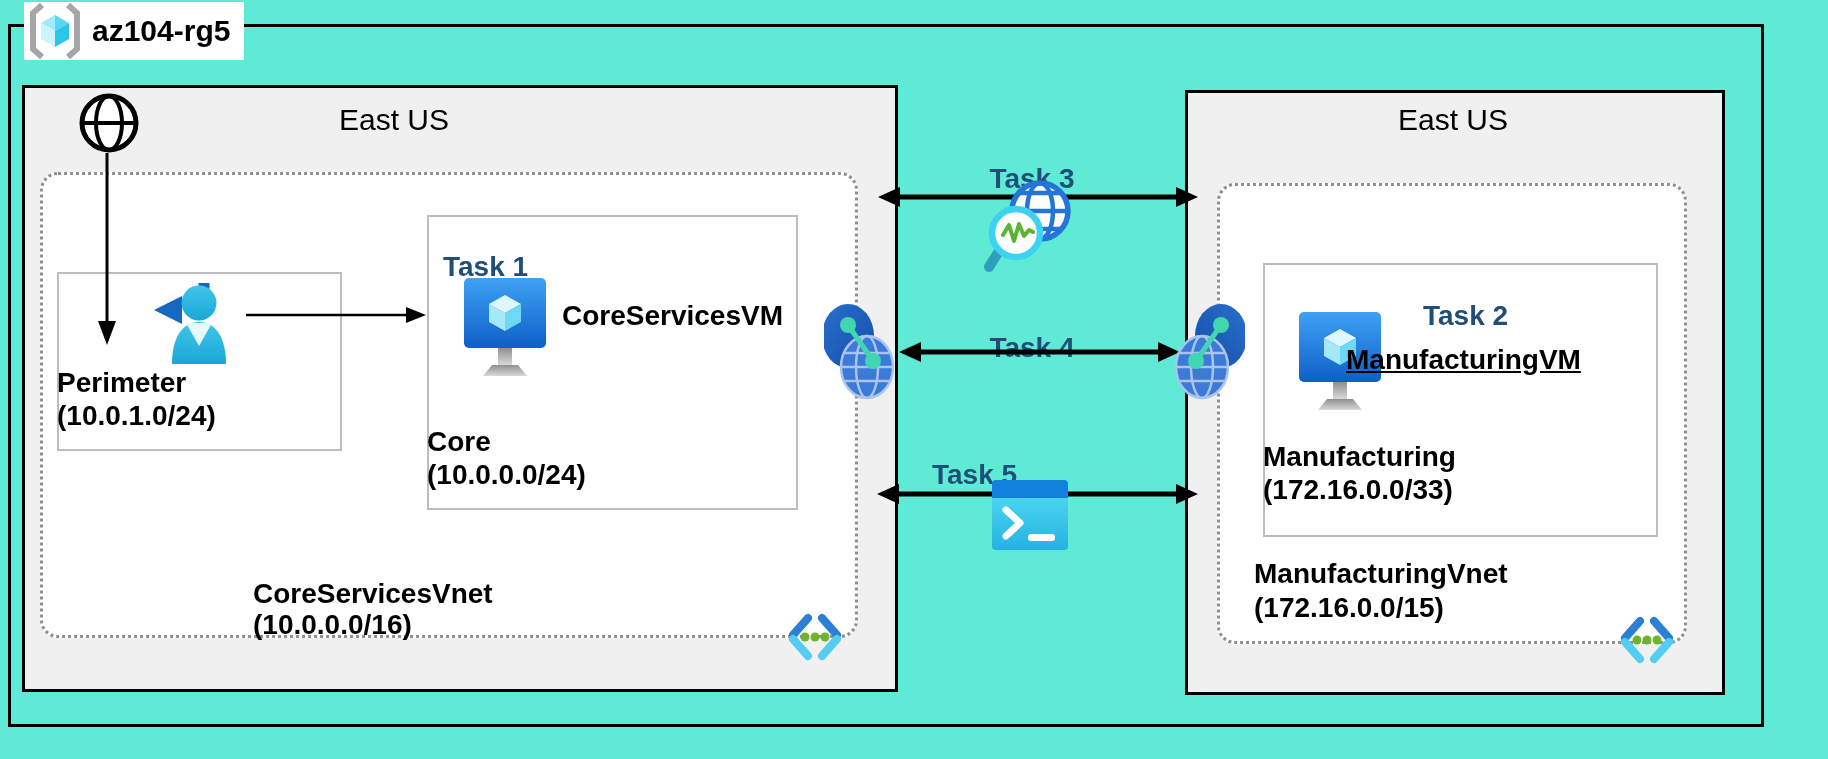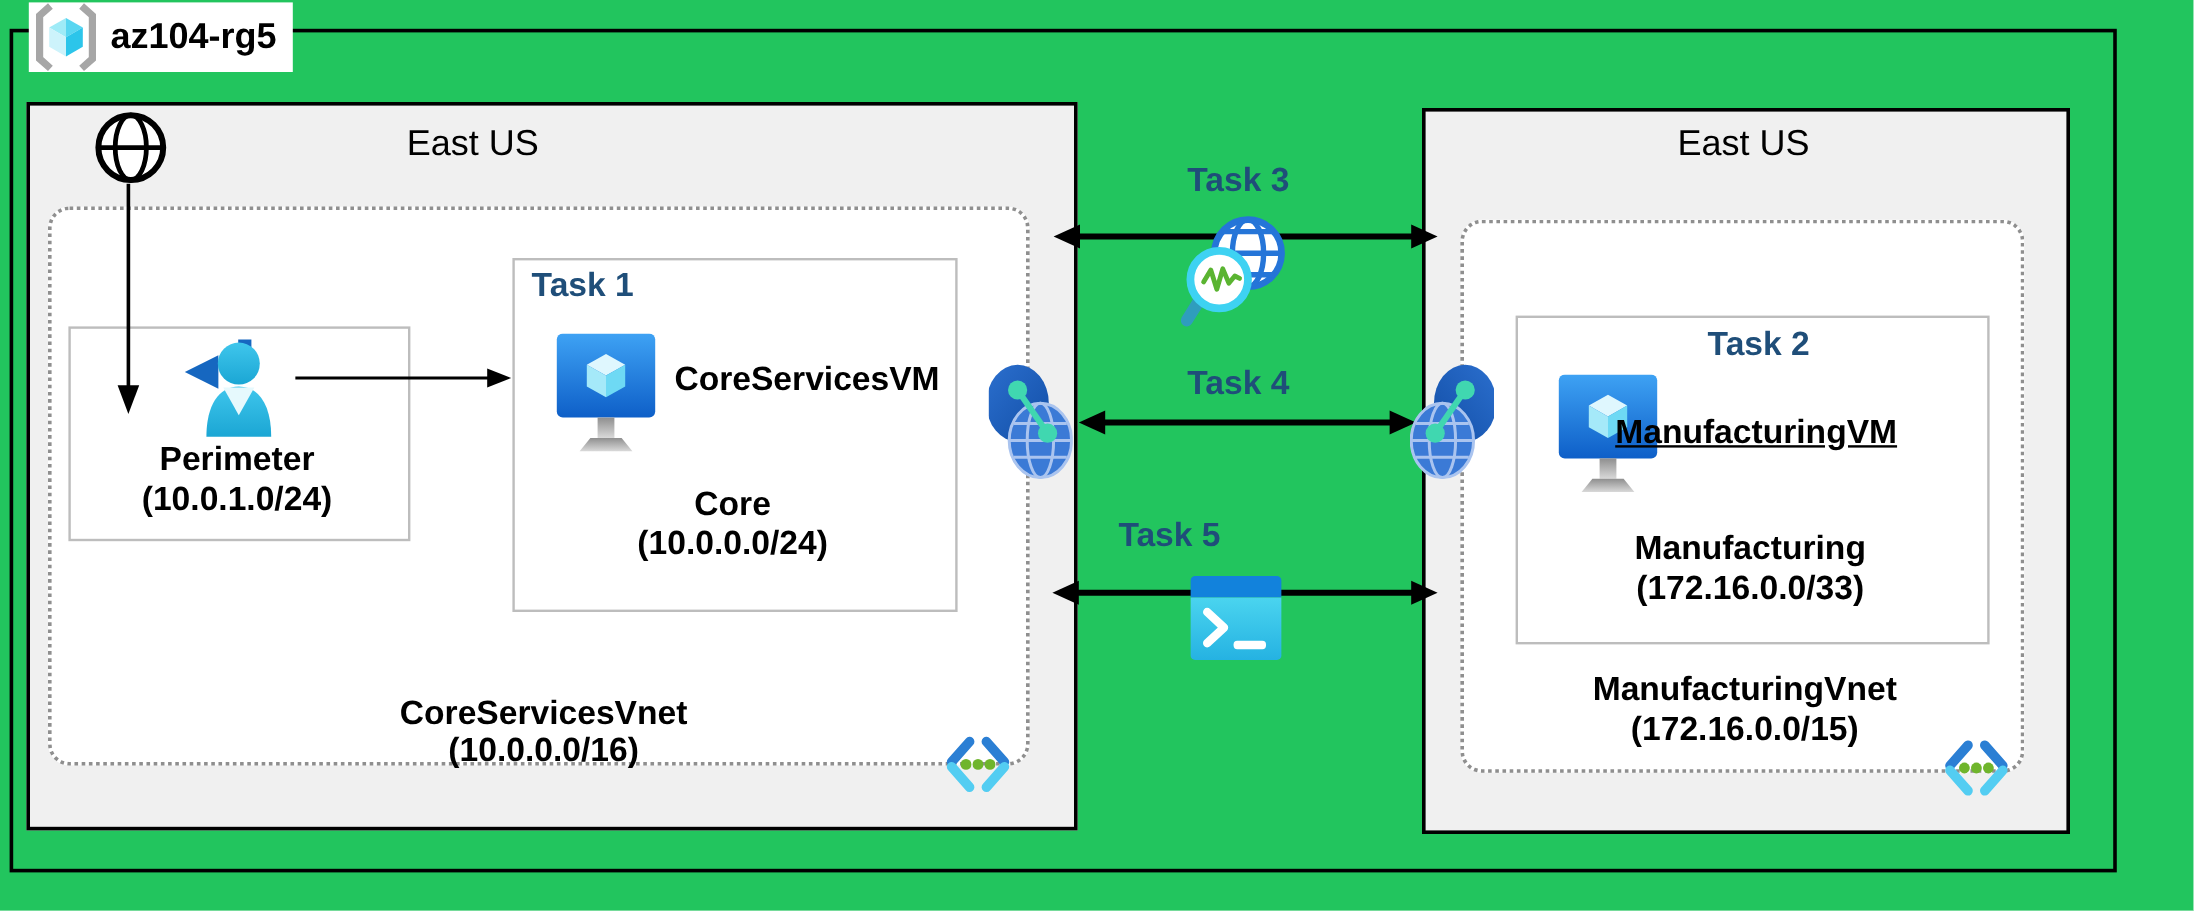--- a/index.html
+++ b/index.html
@@ -1,27 +1,27 @@
 <!DOCTYPE html>
 <html><head>
 <meta charset="utf-8">
 <style>
   html,body{margin:0;padding:0;background:#fff;}
   #canvas{
-    position:relative;width:1828px;height:759px;background:#22c55e;overflow:hidden;
+    position:relative;width:1828px;height:759px;background:#5eead4;overflow:hidden;
     font-family:"Liberation Sans",sans-serif;color:#111;
   }
   .abs{position:absolute;}
   .outer-box{border:3px solid #000;}
   .region{background:#f0f0f0;border:3px solid #000;}
   .vnet-box{background:#ffffff;border:3px dotted #8f8f8f;border-radius:18px;}
   .white-box{background:#ffffff;border:2px solid #bdbdbd;}
   .region-title{font-size:30px;font-weight:normal;text-align:center;color:#000;}
-  .task-label{font-size:28px;font-weight:bold;color:#1f4e79;}
-  .name-label{font-size:28px;font-weight:bold;color:#000;text-align:center;line-height:33px;}
+  .task-label{font-size:28px;font-weight:bold;color:#1f4e79;margin-top:29px;}
+  .name-label{font-size:28px;font-weight:bold;color:#000;text-align:left;line-height:33px;}
   .vm-name{font-size:28px;font-weight:bold;color:#000;white-space:nowrap;}
   .rg-label{display:flex;align-items:center;gap:10px;background:#fff;padding:0 14px 0 4px;}
   .rg-text{font-size:30px;font-weight:bold;color:#000;white-space:nowrap;}
 </style>
 </head>
 <body>
 
 <div id="canvas">
 
   <div class="abs outer-box" style="left:8px;top:24px;width:1750px;height:697px;"></div>
@@ -93,21 +93,21 @@
       </linearGradient>
     </defs>
     <rect x="1" y="0" width="82" height="70" rx="5" fill="url(#vmg1)"></rect>
     <polygon points="42,17 58,26 42,35 26,26" fill="#dff7fe"></polygon>
     <polygon points="26,26 42,35 42,53 26,44" fill="#a5e9f9"></polygon>
     <polygon points="58,26 42,35 42,53 58,44" fill="#6ed9f4"></polygon>
     <rect x="35" y="70" width="14" height="17" fill="url(#sg1)"></rect>
     <polygon points="29,87 55,87 64,98 20,98" fill="url(#sg1)"></polygon>
   </svg>
   <div class="abs vm-name" style="left:562px;top:300px;">CoreServicesVM</div>
-  <div class="abs name-label" style="left:427px;top:403px;width:367px;">
+  <div class="abs name-label" style="left:427px;top:425px;width:367px;">
     <div>Core</div>
     <div>(10.0.0.0/24)</div>
   </div>
 
   <div class="abs name-label" style="left:253px;top:578px;width:400px;line-height:31px;">
     <div>CoreServicesVnet</div>
     <div>(10.0.0.0/16)</div>
   </div>
 
   <svg class="abs" style="left:787px;top:611px;z-index:5;" width="56" height="52" viewBox="0 0 56 52">

